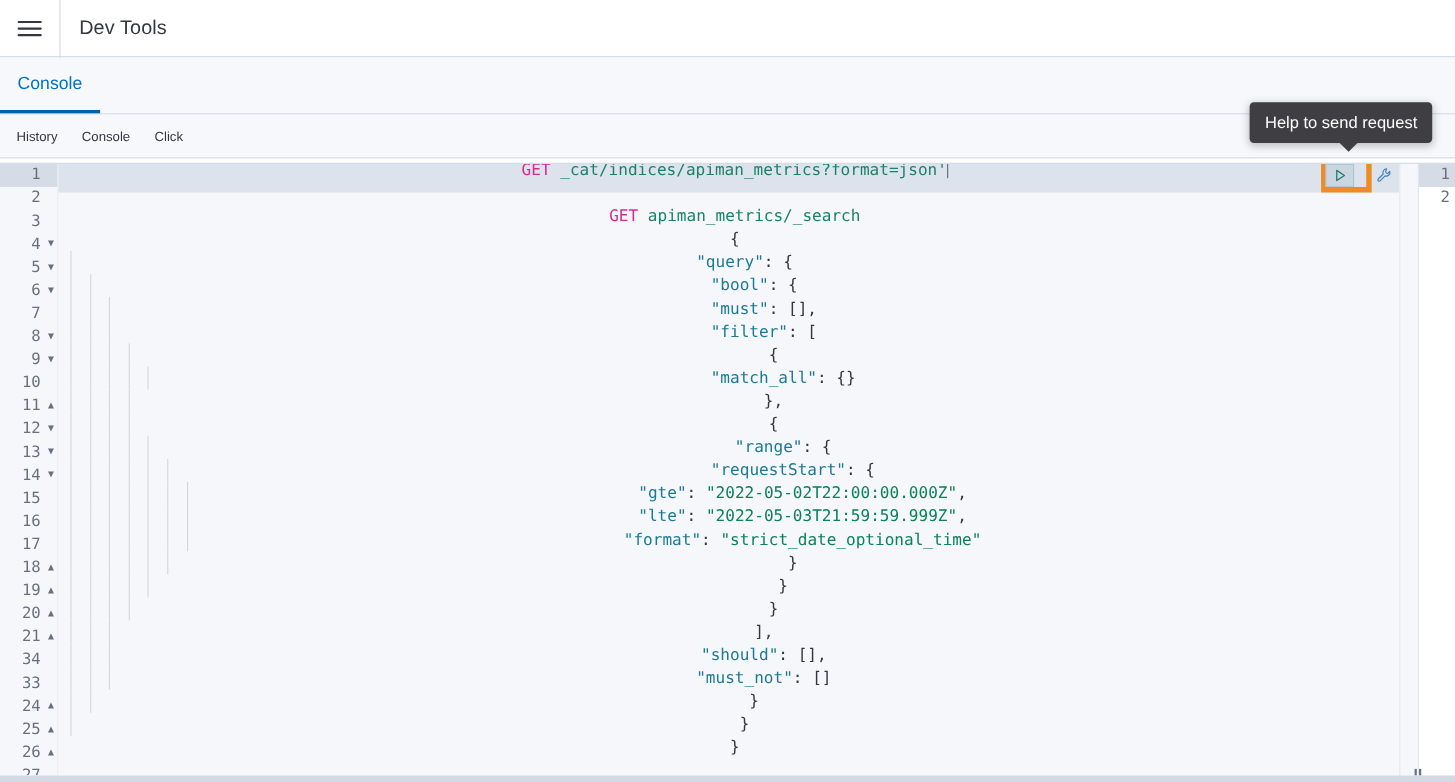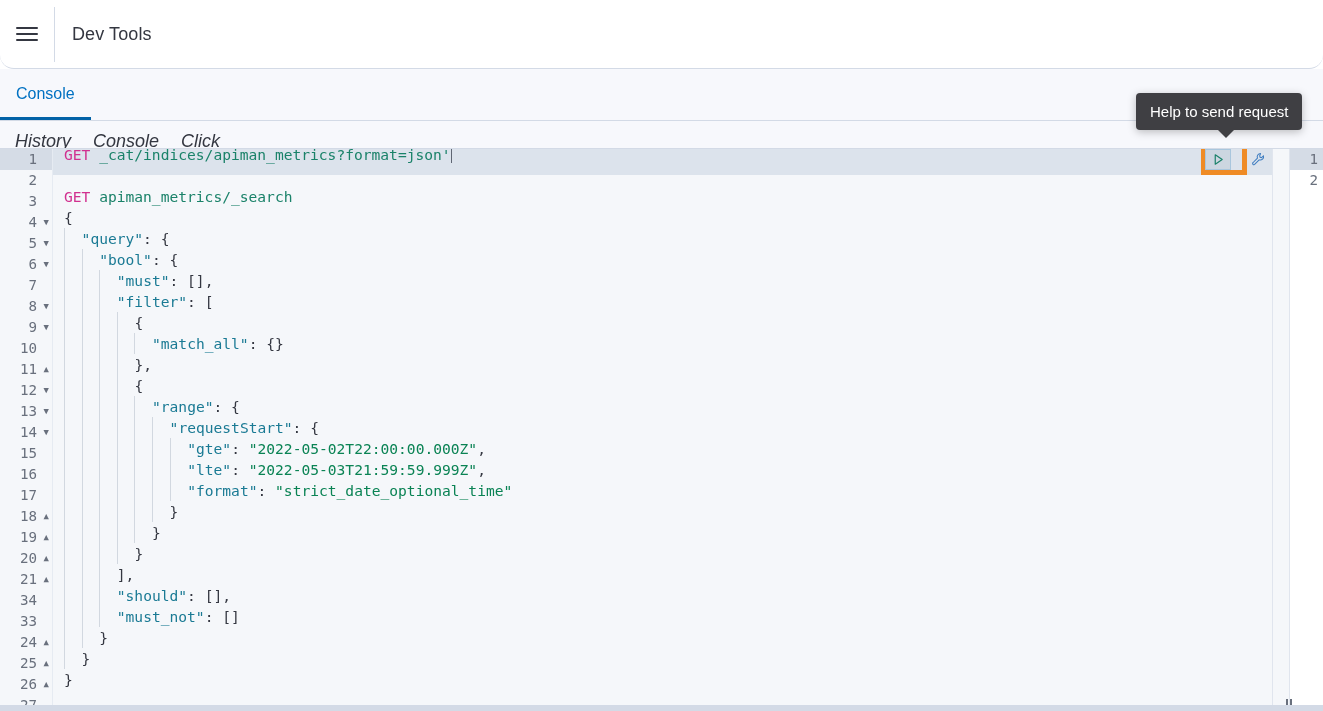--- a/index.html
+++ b/index.html
@@ -11,29 +11,28 @@
     width: 1323px;
     height: 711px;
     overflow: hidden;
     font-family: "Liberation Sans", sans-serif;
     color: #343741;
     position: relative;
   }
 
   
   .appbar {
-    height: 69px;
+    height: 52px;
     box-sizing: border-box;
     display: flex;
     align-items: center;
     background: #ffffff;
     border-bottom: 1px solid #d3dae6;
     position: relative;
     z-index: 5;
-    border-radius: 14px;
   }
   .hamburger {
     width: 32px;
     height: 32px;
     margin-left: 11px;
     display: flex;
     flex-direction: column;
     justify-content: center;
     align-items: center;
     gap: 4px;
@@ -97,25 +96,24 @@
     height: 40px;
     box-sizing: border-box;
     background: #f7f8fc;
     border-bottom: 1px solid #d3dae6;
     display: flex;
     align-items: center;
     padding-left: 15px;
     gap: 22px;
   }
   .submenu-item {
-    font-size: 18px;
+    font-size: 12px;
     color: #343741;
     cursor: pointer;
     line-height: 1;
-    font-style: italic;
   }
 
   
   .editor-region {
     position: absolute;
     left: 0;
     top: 148px;
     right: 0;
     bottom: 6px;
     display: flex;
@@ -179,20 +177,21 @@
     height: 21px;
     background: #e6ebf2;
   }
   .code-text {
     flex: 1;
     height: 31px;
     line-height: 21px;
     padding-left: 11px;
     position: relative;
     overflow: hidden;
+    text-align: center;
   }
 
   
   .t-method { color: #d1308f; }
   .t-url    { color: #1a8269; }
   .t-key    { color: #1a7a94; }
   .t-str    { color: #0a8354; }
   .t-punct  { color: #343741; }
 
   

